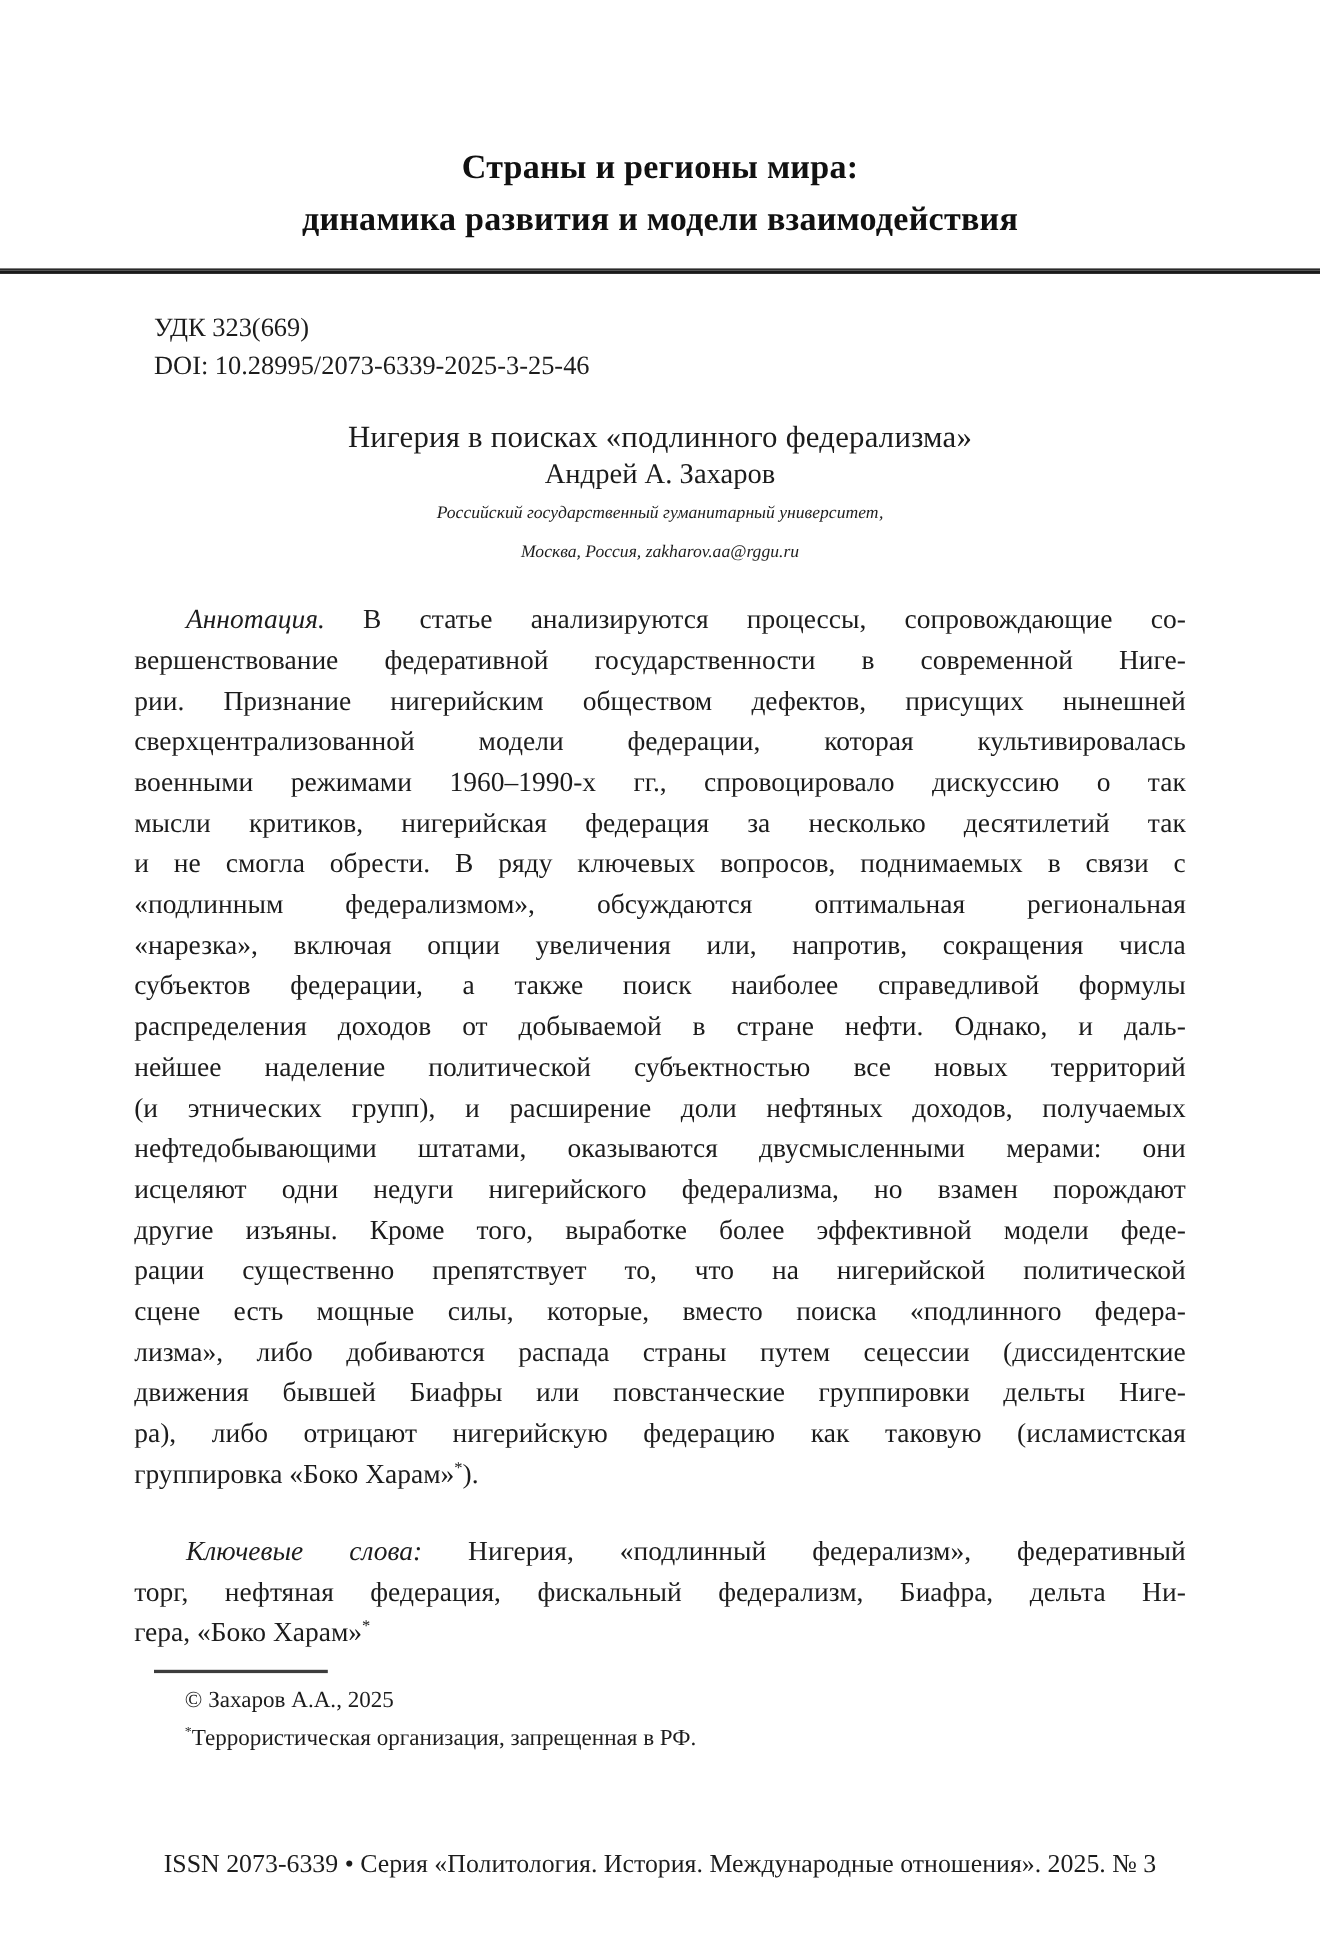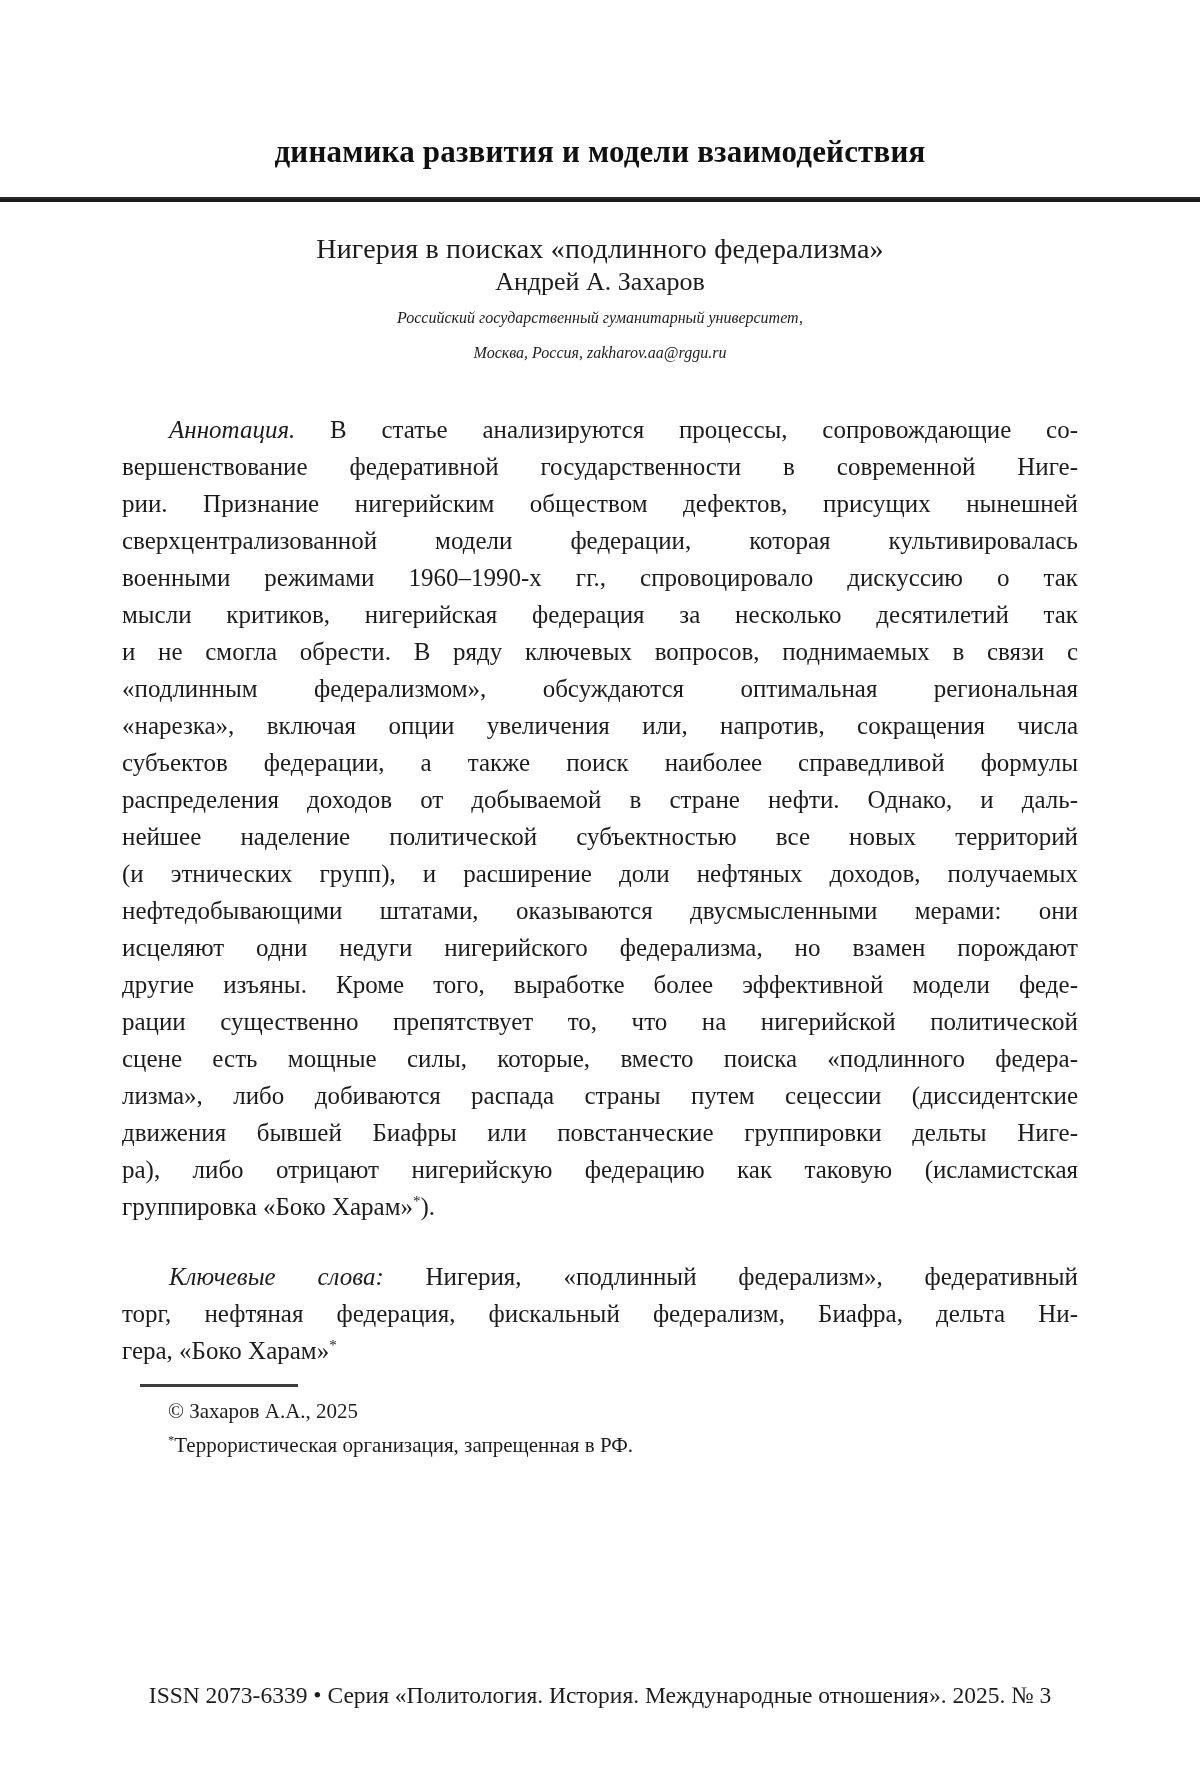--- a/index.html
+++ b/index.html
@@ -47,21 +47,21 @@
     line-height: 32px;
   }
   .affiliation { margin-top: 2px; }
   .affil-line {
     text-align: center;
     font-style: italic;
     font-size: 16px;
     line-height: 35px;
   }
   
-  .abstract { margin-top: 41px; }
+  .abstract { margin-top: 26px; }
   .jline {
     font-size: 25px;
     line-height: 37px;
     text-align: justify;
     text-align-last: justify;
     white-space: nowrap;
   }
   .jline:last-child { text-align-last: left; }
   .jline:first-child { text-indent: 47px; }
   .jline i { font-style: italic; }
@@ -90,28 +90,33 @@
     color: #1c1c1c;
   }
 </style>
 </head>
 <body>
 
 <div class="page">
 
   <header class="masthead">
     <div>
+        <div class="masthead-line">Страны и регионы мира:</div>
         <div class="masthead-line">динамика развития и модели взаимодействия</div>
       </div>
   </header>
 
   <div class="header-rule"></div>
 
   <main class="content">
 
+    <div class="meta">
+      <div>УДК 323(669)</div>
+      <div>DOI: 10.28995/2073-6339-2025-3-25-46</div>
+    </div>
 
     <h1 class="article-title">Нигерия в поисках «подлинного федерализма»</h1>
 
     <div class="article-author">Андрей А. Захаров</div>
 
     <div class="affiliation">
         <div class="affil-line">Российский государственный гуманитарный университет,</div>
         <div class="affil-line">Москва, Россия, zakharov.aa@rggu.ru</div>
       </div>
 

